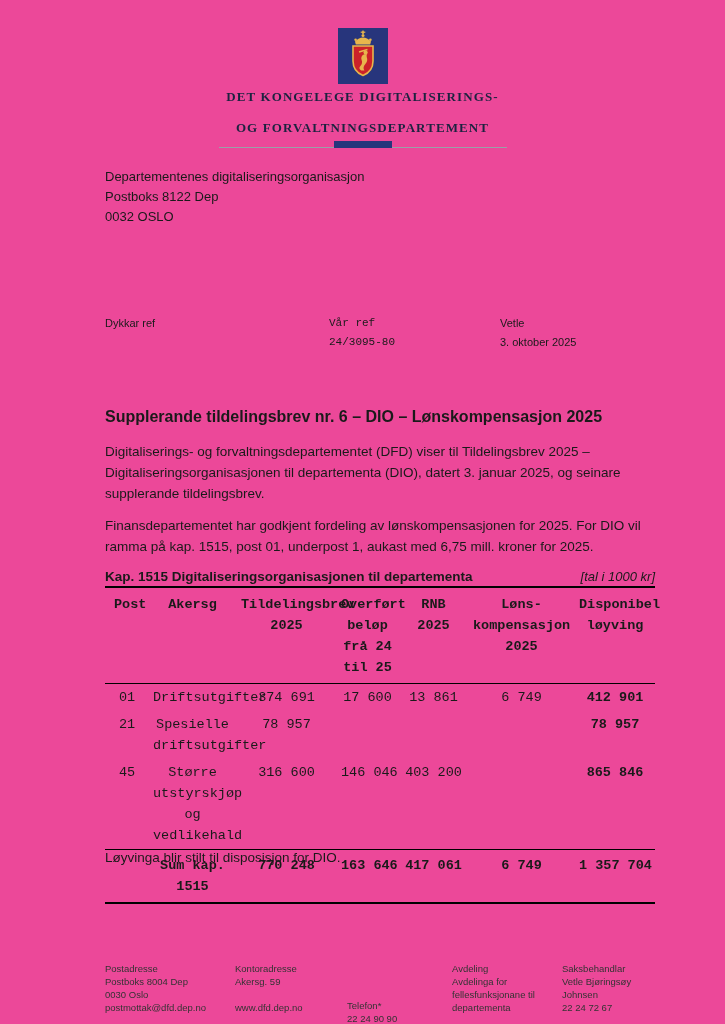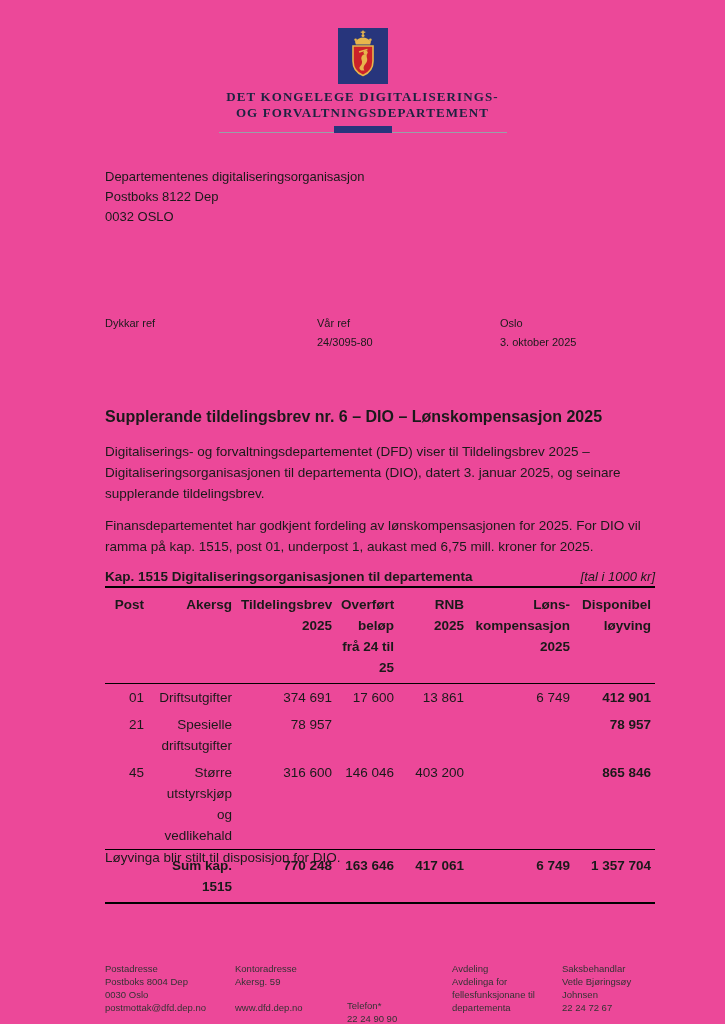--- a/index.html
+++ b/index.html
@@ -31,21 +31,21 @@
   .lh-rule .rule-line { position:absolute; bottom:0; left:0; right:0; border-bottom:1.5px solid #9aa0a8; }
   .lh-rule .rule-tab { position:absolute; bottom:0; left:50%; transform:translateX(-50%); width:58px; height:7px; background:#27357c; }
 
   
   .recipient { position:absolute; top:167px; left:105px; font-size:13px; line-height:20px; }
 
   
   .refs { position:absolute; top:314px; left:105px; width:550px; font-size:11px; line-height:19px; }
   .refs .col { position:absolute; top:0; }
   .refs .col.c1 { left:0; }
-  .refs .col.c2 { left:212px; }
+  .refs .col.c2 { left:224px;font-family:Liberation Mono, monospace; }
   .refs .col.c3 { left:395px; }
   .refs .val { margin-top:0; }
 
   
   .doc-title { position:absolute; top:408px; left:105px; width:550px; font-size:16px; font-weight:700; }
   .para { position:absolute; left:105px; width:548px; font-size:13.5px; line-height:21px; }
   .para.p1 { top:441px; }
   .para.p2 { top:515px; }
   .closing { position:absolute; top:850px; left:105px; font-size:13.5px; }
 
@@ -53,23 +53,24 @@
   .table-wrap { position:absolute; top:569px; left:105px; width:550px; }
   .table-caption {
     display:flex; justify-content:space-between; align-items:baseline;
     border-bottom:2px solid #000;
     padding-bottom:2px;
   }
   .table-caption .cap { font-size:13.5px; font-weight:700; }
   .table-caption .unit { font-size:13px; font-style:italic;text-align:center; }
   table.budget { width:550px; border-collapse:collapse; table-layout:fixed; }
   table.budget th, table.budget td {
-    text-align:right; vertical-align:top;
+    text-align:center; vertical-align:top;
     font-size:13.5px; line-height:21px;
     padding:3px 4px 3px 5px;
+    font-family:Liberation Mono, monospace;
   }
   table.budget thead th { font-weight:700; border-bottom:1px solid #000; padding-top:6px; padding-bottom:5px; }
   table.budget td.num { white-space:nowrap; }
   table.budget td.bold, table.budget tr.sum td { font-weight:700; }
   table.budget tr.sum td { border-top:1px solid #000; border-bottom:2px solid #000; padding-top:5px; padding-bottom:5px; }
 
   
   .footer { position:absolute; top:962px; left:105px; width:575px; display:flex; color:#333; }
   .footer .fcol { font-size:9.5px; line-height:13px; white-space:pre-line; }
   .footer .fcol.f1 { width:130px; }
@@ -95,21 +96,21 @@
         <path d="M17 13.5 Q25 5.5 33 13.5 L32.2 16.5 L17.8 16.5 Z"></path>
       </g>
       <path d="M15 18 H35 V33 Q35 43.5 25 47.5 Q15 43.5 15 33 Z" fill="#cc2229" stroke="#e8b64c" stroke-width="1.6"></path>
       <g fill="#e8b64c">
         <circle cx="27.6" cy="24.6" r="2.1"></circle>
         <path d="M26.2 26.2 Q22.2 28.2 23.6 32 Q25 35.2 22.2 38.2 Q20.2 40.4 23.2 42.4 L26.4 42.4 Q24.4 39.4 27.2 36.2 Q30.2 33 28.8 29.2 Q28.2 27.2 29.2 26.2 Z"></path>
         <path d="M20.8 23.2 L29.2 20.8 L29.7 22.2 L21.3 24.7 Z"></path>
       </g>
     </svg>
     <div class="lh-text">DET KONGELEGE DIGITALISERINGS-</div>
-    <div class="lh-text" style="margin-top:0;text-align:center;">OG FORVALTNINGSDEPARTEMENT</div>
+    <div class="lh-text" style="margin-top:15px;text-align:center;">OG FORVALTNINGSDEPARTEMENT</div>
     <div class="lh-rule">
       <div class="rule-line"></div>
       <div class="rule-tab"></div>
     </div>
   </div>
 
   <div class="recipient">
     <div>Departementenes digitaliseringsorganisasjon</div>
     <div>Postboks 8122 Dep</div>
     <div>0032 OSLO</div>
@@ -118,21 +119,21 @@
   <div class="refs">
     <div class="col c1">
       <div>Dykkar ref</div>
       <div class="val"></div>
     </div>
     <div class="col c2">
       <div>Vår ref</div>
       <div class="val">24/3095-80</div>
     </div>
     <div class="col c3">
-      <div>Oslo</div>
+      <div>Vetle</div>
       <div class="val">3. oktober 2025</div>
     </div>
   </div>
 
   <h1 class="doc-title">Supplerande tildelingsbrev nr. 6 – DIO – Lønskompensasjon 2025</h1>
   <p class="para p1">Digitaliserings- og forvaltningsdepartementet (DFD) viser til Tildelingsbrev 2025 – Digitaliseringsorganisasjonen til departementa (DIO), datert 3. januar 2025, og seinare supplerande tildelingsbrev.</p>
   <p class="para p2">Finansdepartementet har godkjent fordeling av lønskompensasjonen for 2025. For DIO vil ramma på kap. 1515, post 01, underpost 1, aukast med 6,75 mill. kroner for 2025.</p>
 
   <div class="table-wrap">
     <div class="table-caption">

